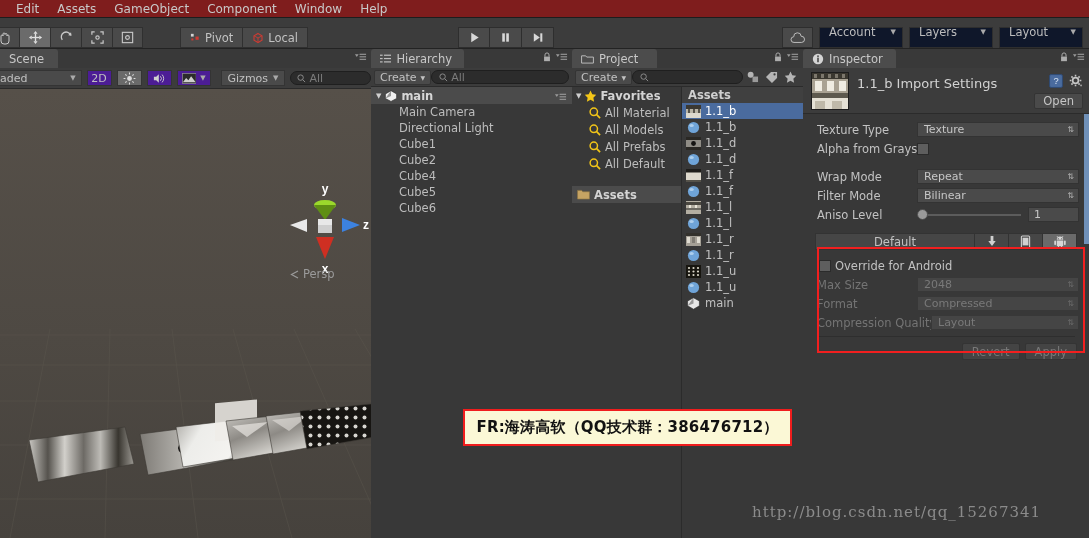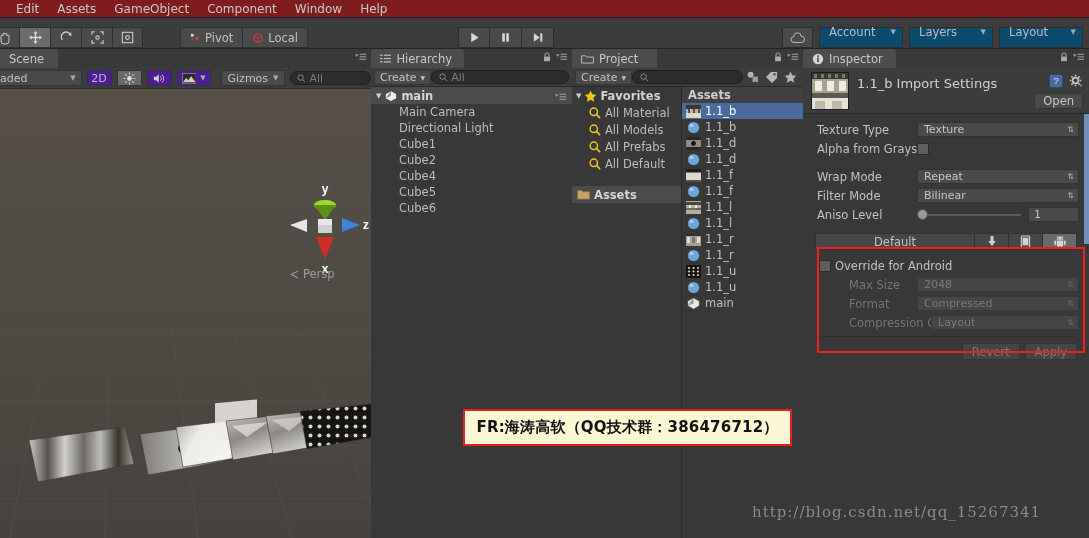--- a/index.html
+++ b/index.html
@@ -56,21 +56,21 @@
     display: flex; align-items: center; justify-content: center;
   }
   .playbtn + .playbtn { border-left: none; }
 
   .right-group { margin-left: auto; display: flex; align-items: center; gap: 6px; padding-right: 6px; }
   .cloudbtn {
     width: 31px; height: 21px; background: #4a4a4a; border: 1px solid #2e2e2e;
     display: flex; align-items: center; justify-content: center;
   }
   .ddbtn {
-    height: 21px; min-width: 84px; background: #0c4a6e; border: 1px solid #2e2e2e;
+    height: 21px; min-width: 84px; background: #0f172a; border: 1px solid #2e2e2e;
     display: flex; align-items: center; justify-content: space-between;
     padding: 0 6px 12px 9px; color: #bdbdbd; font-size: 11.5px;
   }
   .ddbtn .arw { font-size: 7px; color: #aaa; margin-left: 10px; }
 
   
   .panel { position: absolute; background: #383838; }
   .tabbar { position: relative; height: 19px; background: #393939; }
   .tab {
     position: absolute; left: 0; top: 0; height: 19px;
@@ -245,21 +245,21 @@
   }
   .plat-tab.on { background: #6a6a6a; }
 
   
   .redbox {
     position: absolute; left: 817px; top: 247px; width: 268px; height: 106px;
     border: 2px solid #f21f1f; pointer-events: none; z-index: 30;
   }
   .ovr-row { height: 18px; display: flex; align-items: center; padding-left: 16px; gap: 4px; }
   .ovr-label { color: #c2c2c2; font-size: 11.5px; }
-  .dim { color: #747474 !important; padding-left: 32px; }
+  .dim { color: #747474 !important; }
   .dropdown.dim-dd { background: #454545; border-color: #383838; color: #797979; }
   .dropdown.dim-dd .st { color: #6a6a6a; }
   .insp-divider { height: 1px; background: #2e2e2e; margin: 4px 14px 0 14px; }
   .ra-row { display: flex; justify-content: flex-end; gap: 5px; padding: 6px 12px 0 0; }
   .ra-btn {
     height: 17px; padding: 0 9px; background: #444; border: 1px solid #343434;
     border-radius: 2px; color: #787878; font-size: 11.5px;
     display: flex; align-items: center;
   }
   .insp-scroll {

